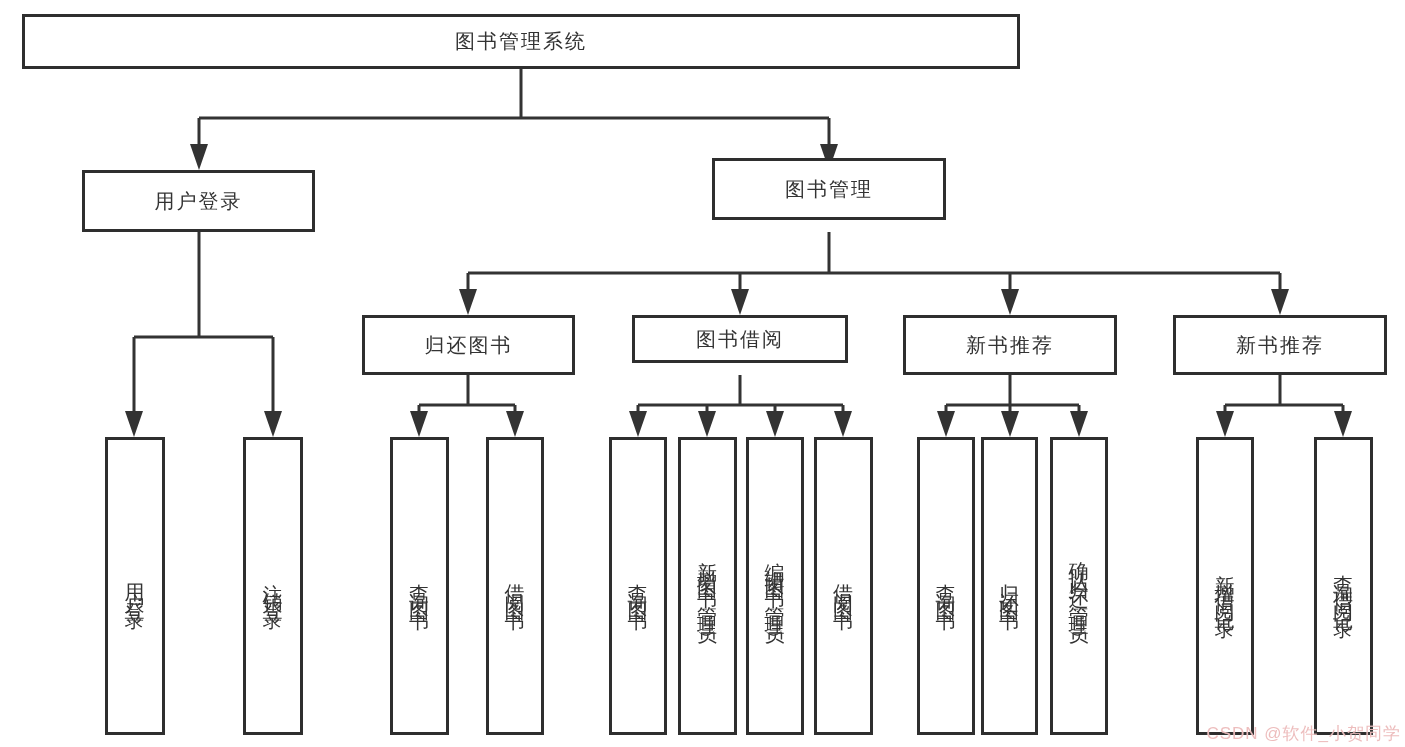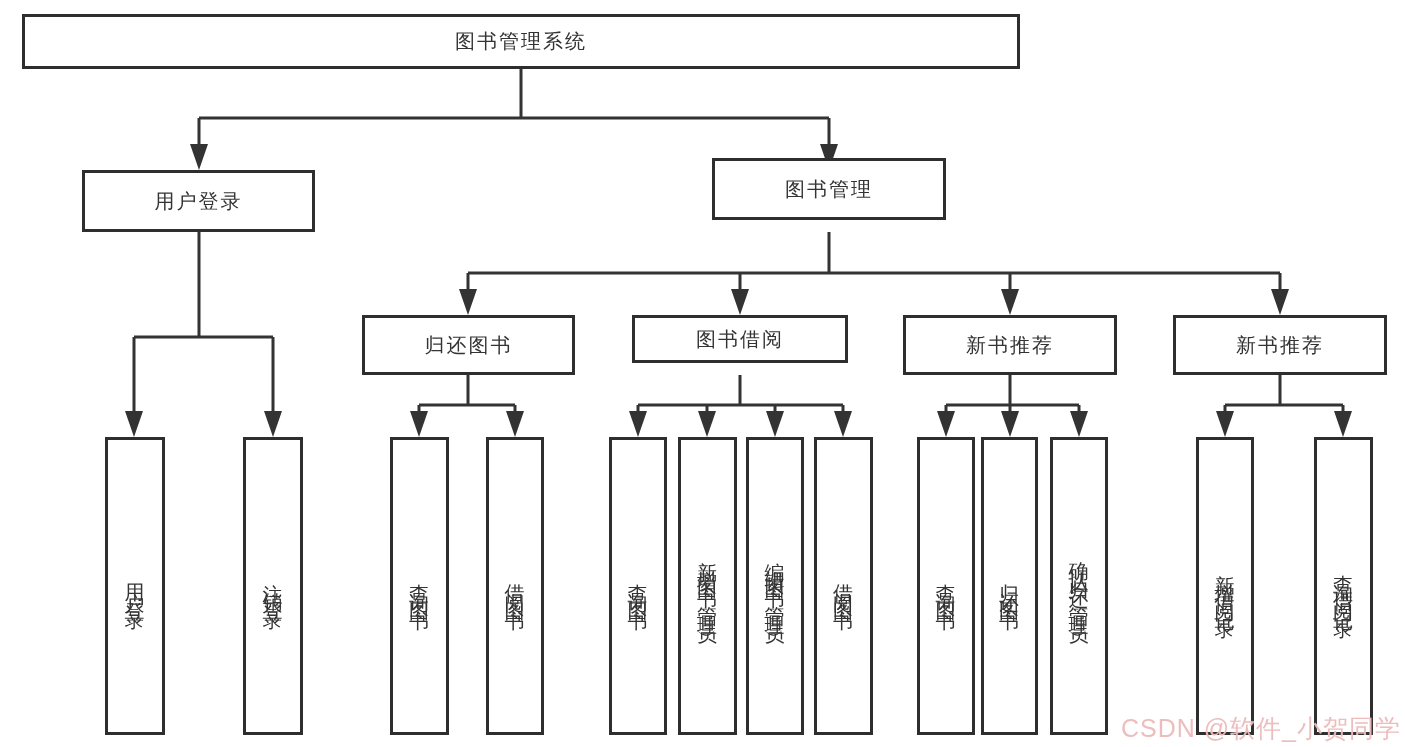--- a/index.html
+++ b/index.html
@@ -32,21 +32,21 @@
     font-size:20px;
     letter-spacing:9px;
     line-height:1;
     padding:6px 0;
   }
   .watermark{
     position:absolute;
     right:4px;
     bottom:2px;
     z-index:3;
-    font-size:25px;
+    font-size:17px;
     color:rgba(236,183,183,0.92);
     letter-spacing:1px;
     text-shadow:0 0 1px rgba(255,255,255,0.6);
     white-space:nowrap;
   }
 </style>
 </head>
 <body>
 
 <div class="canvas">

